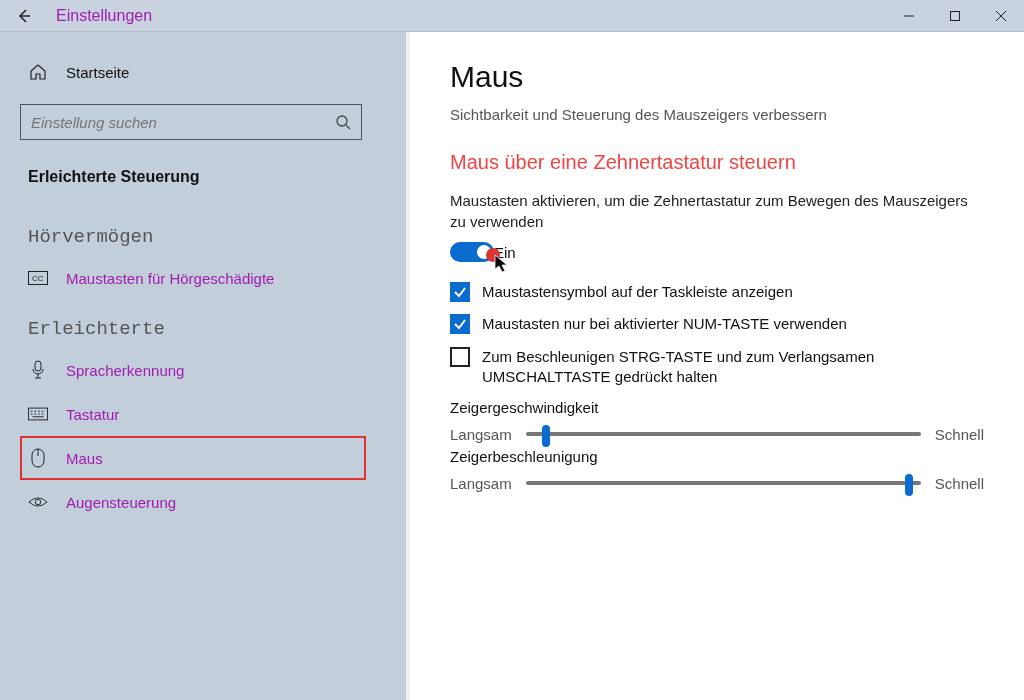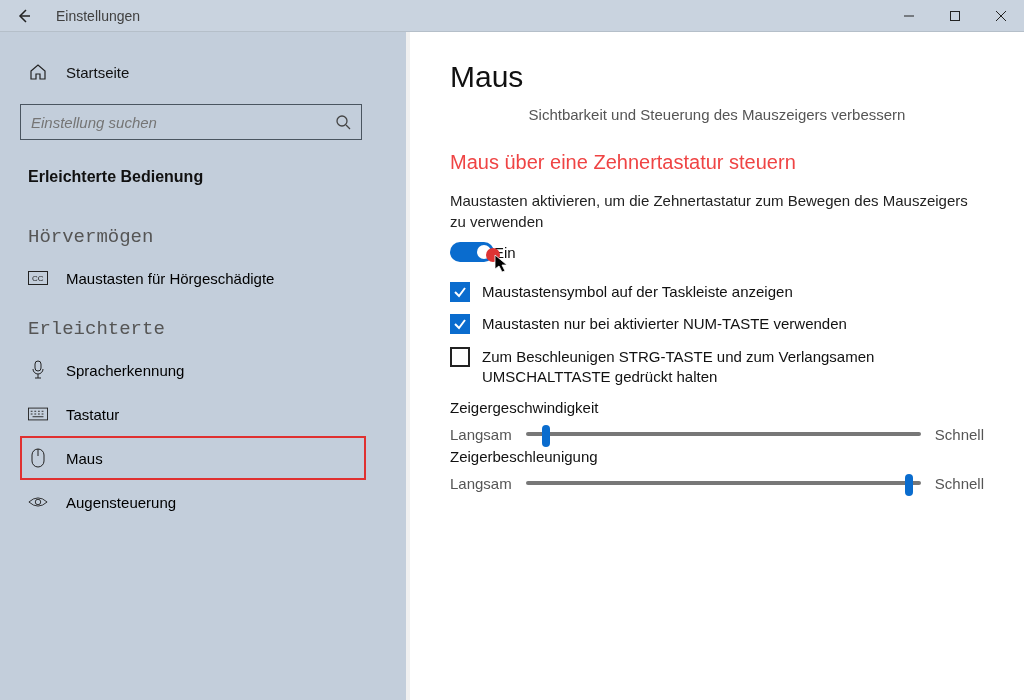--- a/index.html
+++ b/index.html
@@ -1,35 +1,35 @@
 <!DOCTYPE html>
 <html><head>
 <meta charset="utf-8">
 <style>
 * { box-sizing: border-box; margin: 0; padding: 0; font-family: "Segoe UI", Tahoma, sans-serif; }
 body { width: 1024px; height: 700px; overflow: hidden; background: #fff; }
 .window { width: 1024px; height: 700px; display: flex; flex-direction: column; }
 .titlebar { height: 32px; display: flex; align-items: center; background: #c9d3df; border-bottom: 1px solid #b5bfc9; }
 .titlebar .back { width: 48px; display:flex; align-items:center; justify-content:center; }
-.titlebar .title { flex: 1; font-size: 14px; color: #404040; padding-left: 8px; }
+.titlebar .title { flex: 1; font-size: 16px; color: #a21caf; padding-left: 8px; }
 .titlebar .winbtns { display: flex; }
 .titlebar .winbtn { width: 46px; height: 32px; display:flex; align-items:center; justify-content:center; color:#222; }
 .body { flex:1; display:flex; overflow:hidden; }
 .sidebar { width: 410px; background: #c3cedb; padding: 20px 16px 0 20px; border-right: 4px solid #f0f0f0; overflow:hidden; position:relative; }
 .sb-home { display:flex; align-items:center; gap:18px; padding: 10px 8px; font-size:15px; color:#111; }
 .search { margin: 12px 28px 20px 0; height: 36px; border:1px solid #4a5560; background:#c3cedb; display:flex; align-items:center; padding:0 10px; }
 .search input { flex:1; background:transparent; border:none; outline:none; font-size:15px; color:#333; font-style:italic; }
 .sb-heading1 { font-size:16px; font-weight:600; color:#111; padding: 8px 8px 22px 8px; }
 .sb-heading2 { font-size:19px; color:#555; padding: 18px 8px 8px 8px; font-family: Liberation Mono, monospace; }
-.sb-item { display:flex; align-items:center; gap:18px; padding: 12px 8px; font-size:15px; color:#000000; }
+.sb-item { display:flex; align-items:center; gap:18px; padding: 12px 8px; font-size:15px; color:#a21caf; }
 .sb-item.highlight { outline: 2px solid #e03030; outline-offset: -2px; margin-right: 24px; }
 .sb-icon { width:20px; height:20px; display:flex; align-items:center; justify-content:center; }
 .content { flex:1; padding: 28px 40px; overflow:hidden; position:relative; }
 .c-title { font-size:30px; font-weight:400; color:#111; margin-bottom:12px; }
-.c-sub { font-size:15px; color:#555; margin-bottom:28px;text-align:center; }
+.c-sub { font-size:15px; color:#555; margin-bottom:28px; }
 .c-h2 { font-size:20px; font-weight:400; color:#ef4444; margin-bottom:16px; }
 .c-label { font-size:15px; color:#222; margin-bottom:10px; line-height:1.4; }
 .toggle-row { display:flex; align-items:center; margin-bottom:20px; position:relative; }
 .toggle { width:44px; height:20px; border-radius:10px; background:#0a6cce; position:relative; }
 .toggle .knob { position:absolute; right:3px; top:3px; width:14px; height:14px; border-radius:50%; background:#fff; }
 .toggle-label { font-size:15px; color:#111; }
 .click-dot { position:absolute; width:14px; height:14px; border-radius:50%; background:#d33; left:36px; top:6px; z-index:5; }
 .cursor { position:absolute; left:44px; top:12px; z-index:6; }
 .chk-row { display:flex; align-items:flex-start; gap:12px; margin-bottom:12px; }
 .chk { width:20px; height:20px; border:2px solid #222; display:flex; align-items:center; justify-content:center; flex-shrink:0; }
@@ -86,21 +86,21 @@
       </div>
       <div class="search">
         <input placeholder="Einstellung suchen" style="">
         <span>
             <svg width="16" height="16" viewBox="0 0 16 16">
               <circle cx="7" cy="7" r="5" stroke="#444" fill="none" stroke-width="1.3"></circle>
               <path d="M11 11 L15 15" stroke="#444" stroke-width="1.3"></path>
             </svg>
           </span>
       </div>
-      <div class="sb-heading1">Erleichterte Bedienung</div>
+      <div class="sb-heading1">Erleichterte Steuerung</div>
       <div class="sb-heading2">Hörvermögen</div>
       <div class="sb-item">
         <span class="sb-icon">
             <svg width="20" height="14" viewBox="0 0 20 14">
               <rect x="0.5" y="0.5" width="19" height="13" stroke="#222" fill="none"></rect>
               <text x="4" y="10" font-size="8" fill="#222">CC</text>
             </svg>
           </span>
         <span>Maustasten für Hörgeschädigte</span>
       </div>

